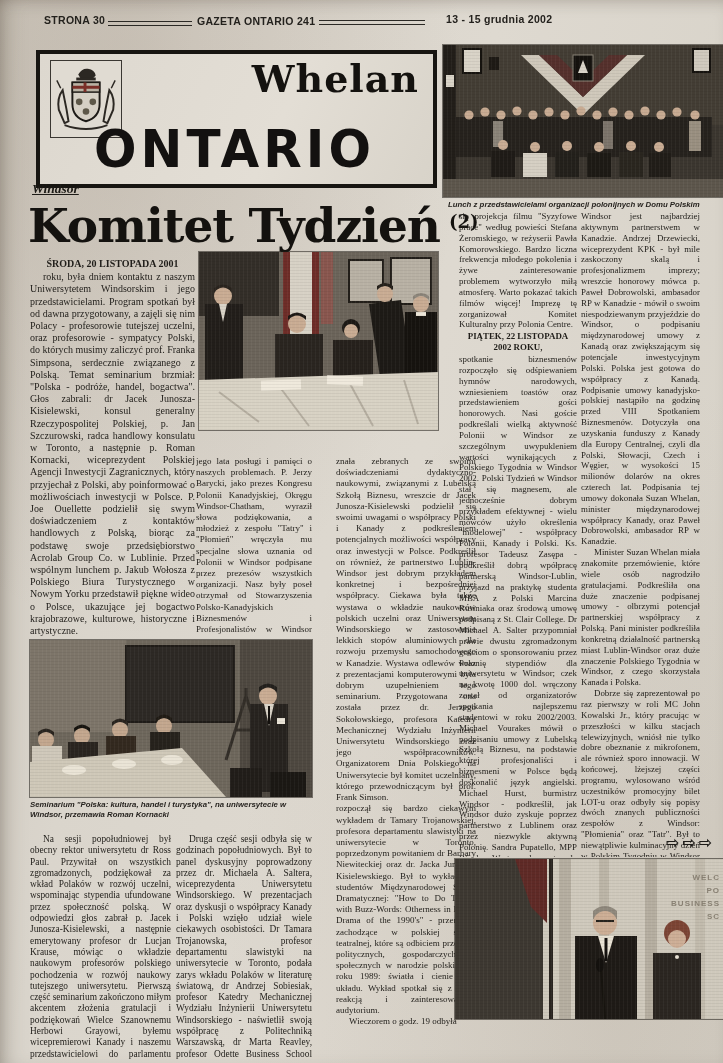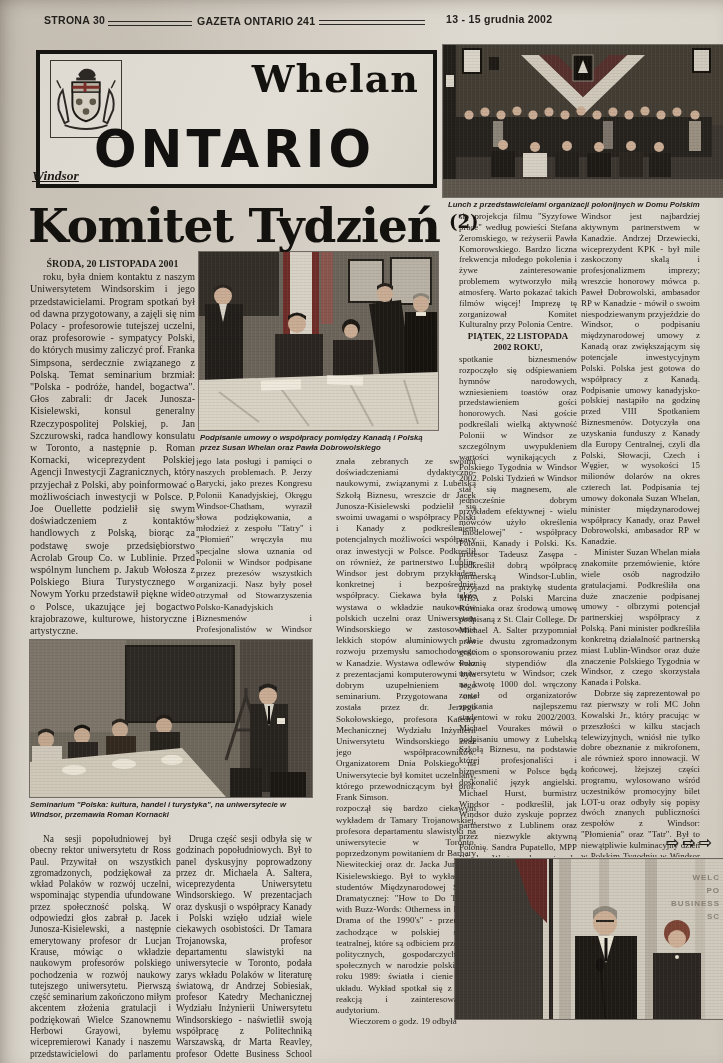--- a/index.html
+++ b/index.html
@@ -133,21 +133,21 @@
       <rect x="80" y="108" width="24" height="24" fill="#d5cfc3"></rect>
       <rect x="112" y="107" width="24" height="25" fill="#23201b"></rect>
       <rect x="144" y="108" width="24" height="24" fill="#1d1a15"></rect>
       <rect x="176" y="107" width="24" height="25" fill="#2a261f"></rect>
       <rect x="206" y="108" width="22" height="24" fill="#211d18"></rect>
       <rect x="0" y="134" width="280" height="18" fill="#5d564c"></rect>
     </svg>
   </div>
   <div class="caption" style="left:448px;top:200px;width:272px;">Lunch z przedstawicielami organizacji polonijnych w Domu Polskim</div>
 
-  <div class="abs slug" style="left:32px;top:168px;">Windsor</div>
+  <div class="abs slug" style="left:32px;top:181px;">Windsor</div>
   <div class="abs headline" style="left:28px;top:197px;"><span>Komitet Tydzień</span><span class="hl-num">(2)</span></div>
 
   <div class="photo" style="left:199px;top:252px;width:239px;height:178px;">
     <svg viewBox="0 0 239 178">
       <rect width="239" height="178" fill="#6b645a"></rect>
       <rect x="0" y="0" width="80" height="64" fill="#332e28"></rect>
       <rect x="84" y="0" width="36" height="86" fill="#d7d1c5"></rect>
       <rect x="84" y="0" width="7" height="86" fill="#6e2d28"></rect>
       <rect x="113" y="0" width="7" height="86" fill="#6e2d28"></rect>
       <rect x="122" y="0" width="12" height="72" fill="#89564e"></rect>
@@ -175,21 +175,20 @@
       <path d="M214 48 q8 -8 16 0 l0 -4 q-8 -6 -16 0 z" fill="#8c857a"></path>
       <rect x="206" y="60" width="32" height="92" fill="#16130f"></rect>
       <rect x="217" y="60" width="10" height="4" fill="#e9e3d6"></rect>
 
       <polygon points="0,128 239,120 239,178 0,178" fill="#d8d2c4"></polygon>
       <path d="M20 140 l40 30 M80 134 l30 40 M150 130 l24 44 M205 128 l14 44" stroke="#b5aea0" stroke-width="2" fill="none"></path>
       <rect x="62" y="128" width="40" height="10" fill="#efe9dc" transform="rotate(-2 82 133)"></rect>
       <rect x="128" y="124" width="36" height="9" fill="#efe9dc" transform="rotate(2 146 128)"></rect>
     </svg>
   </div>
-  <div class="caption" style="left:200px;top:433px;width:237px;height:20px;">Podpisanie umowy o współpracy pomiędzy Kanadą i Polską przez Susan Whelan oraz Pawła Dobrowolskiego</div>
 
   <div class="col c-lg" style="left:30px;top:257px;width:165px;height:380px;">
     <p class="date-head">ŚRODA, 20 LISTOPADA 2001</p>
     <p>roku, była dniem kontaktu z naszym Uniwersytetem Windsorskim i jego przedstawicielami. Program spotkań był od dawna przygotowany, a zajęli się nim Polacy - profesorowie tutejszej uczelni, oraz profesorowie - sympatycy Polski, do których musimy zaliczyć prof. Franka Simpsona, serdecznie związanego z Polską. Temat seminarium brzmiał: "Polska - podróże, handel, bogactwa". Głos zabrali: dr Jacek Junosza-Kisielewski, konsul generalny Rzeczypospolitej Polskiej, p. Jan Szczurowski, radca handlowy konsulatu w Toronto, a następnie p. Roman Kornacki, wiceprezydent Polskiej Agencji Inwestycji Zagranicznych, który przyjechał z Polski, aby poinformować o możliwościach inwestycji w Polsce. P. Joe Ouellette podzielił się swym doświadczeniem z kontaktów handlowych z Polską, biorąc za podstawę swoje przedsiębiorstwo Acrolab Group Co. w Lublinie. Przed wspólnym lunchem p. Jakub Wołosza z Polskiego Biura Turystycznego w Nowym Yorku przedstawił piękne wideo o Polsce, ukazujące jej bogactwo krajobrazowe, kulturowe, historyczne i artystyczne.</p>
   </div>
 
   <div class="col c-sm" style="left:196px;top:456px;width:116px;height:181px;">
     <p class="first">jego lata posługi i pamięci o naszych problemach. P. Jerzy Barycki, jako prezes Kongresu Polonii Kanadyjskiej, Okręgu Windsor-Chatham, wyraził słowa podziękowania, a młodzież z zespołu "Tatry" i "Płomień" wręczyła mu specjalne słowa uznania od Polonii w Windsor podpisane przez prezesów wszystkich organizacji. Nasz były poseł otrzymał od Stowarzyszenia Polsko-Kanadyjskich Biznesmenów i Profesjonalistów w Windsor swój portret wykonany przez artystę malarza z Lublina oraz honorowe członkostwo tej organizacji.</p>
   </div>
 

